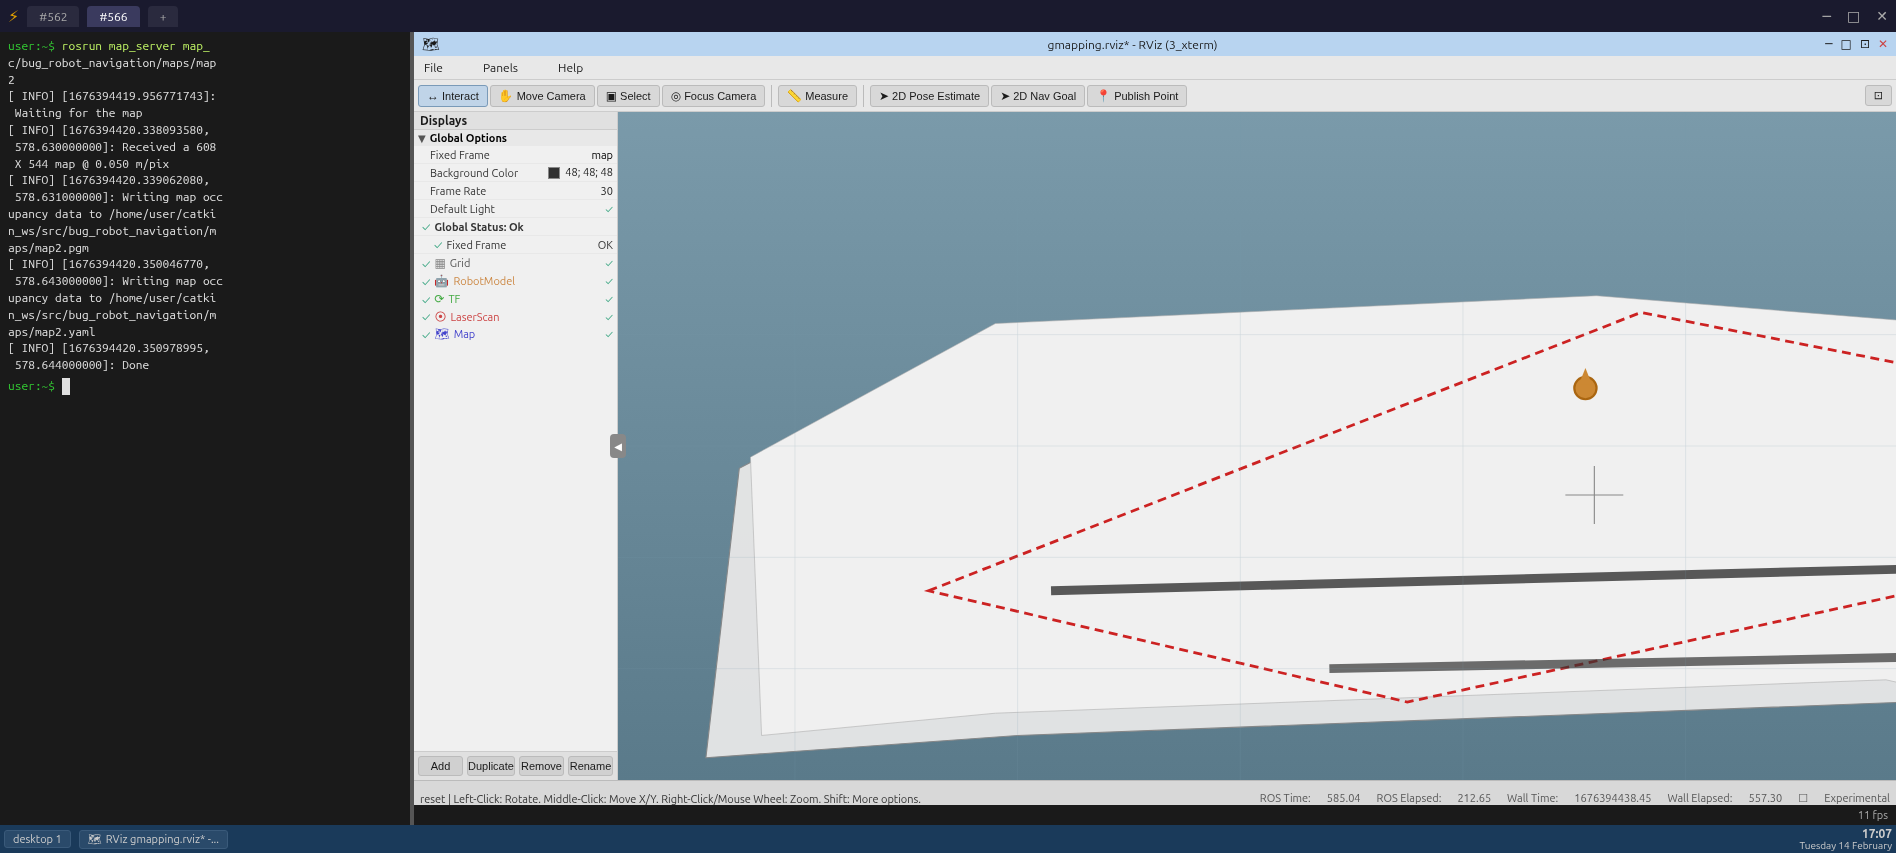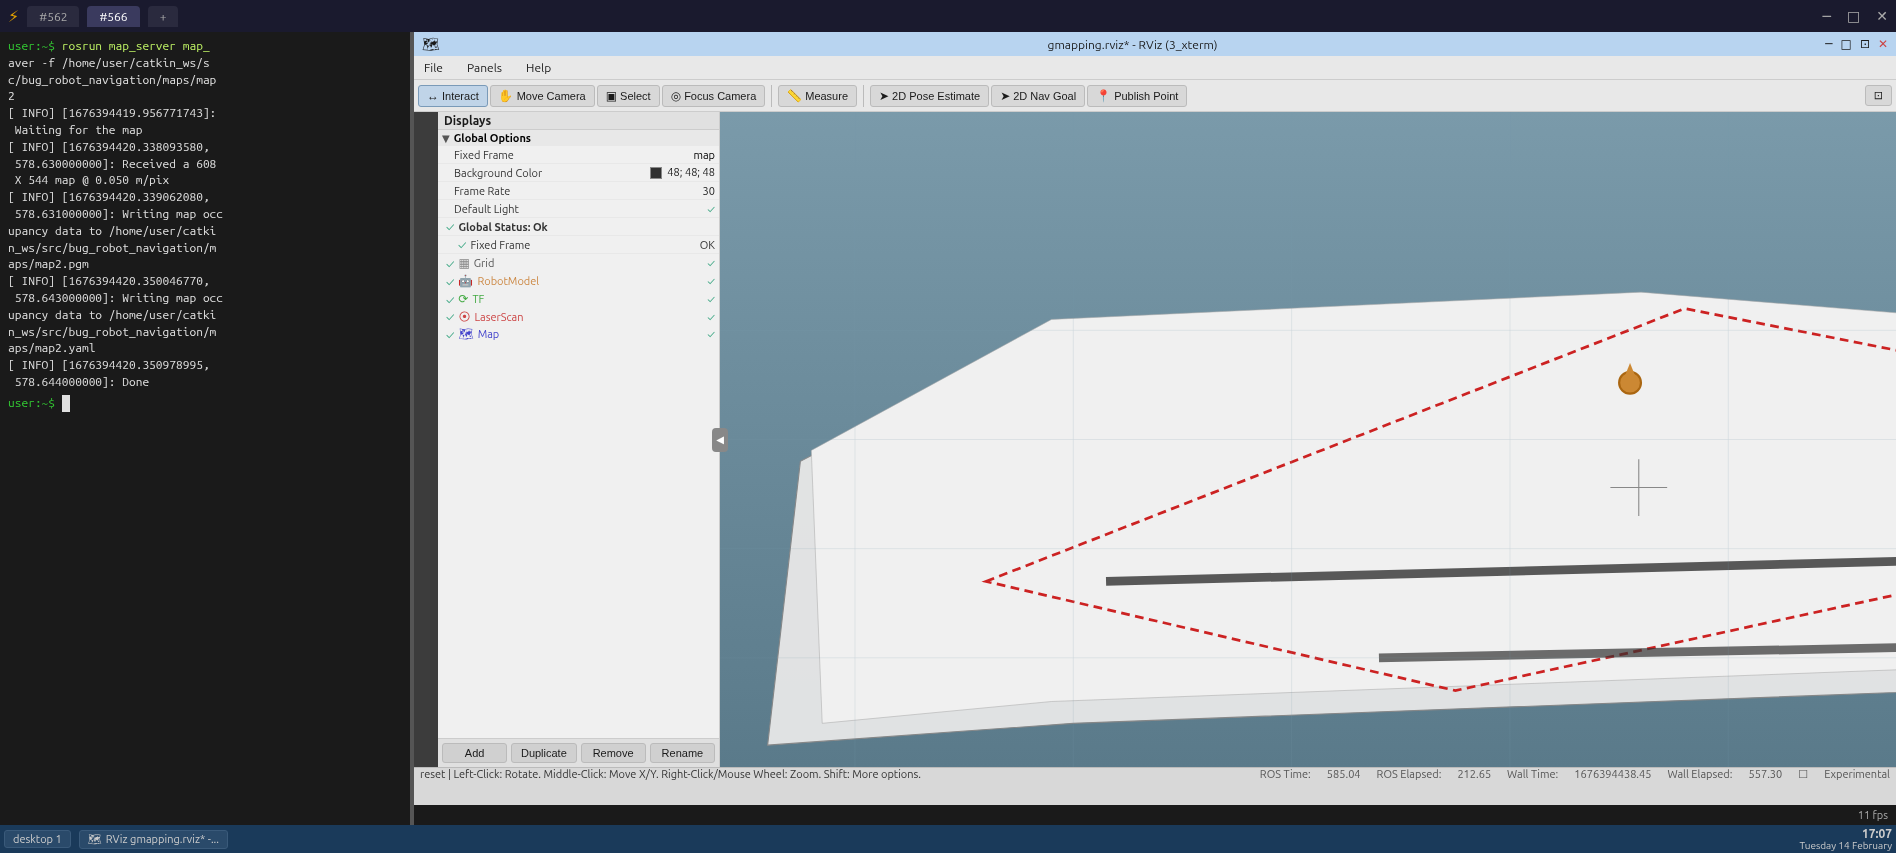--- a/index.html
+++ b/index.html
@@ -73,21 +73,21 @@
     .rviz-title-text { flex: 1; text-align: center; }
     .rviz-title-controls { display: flex; gap: 8px; }
 
     
     .menu-bar {
       height: 24px;
       background: #e8e8e8;
       display: flex;
       align-items: center;
       padding: 0 4px;
-      gap: 12px;
+      gap: 28px;
       font-size: 12px;
       color: #1a1a1a;
       border-bottom: 1px solid #ccc;
     }
     .menu-item { cursor: pointer; padding: 2px 6px; }
 
     
     .toolbar {
       height: 32px;
       background: #e8e8e8;
@@ -109,27 +109,26 @@
     }
     .toolbar-btn.active { background: #c0d4e8; border-color: #7a9ab8; }
     .toolbar-btn .btn-icon { font-size: 12px; }
     .toolbar-sep { width: 1px; height: 22px; background: #bbb; margin: 0 4px; }
 
     
     .content-area { display: flex; flex: 1; overflow: hidden; }
 
     
     .sidebar {
-      width: 282px;
+      width: 204px;
       background: #f0f0f0;
       border-right: 1px solid #ccc;
       display: flex;
       flex-direction: column;
       flex-shrink: 0;
-      margin-left: 24px;
     }
     .displays-header { padding: 2px 6px; font-size: 12px; color: #1a1a1a; font-weight: bold; background: #e0e0e0; border-bottom: 1px solid #ccc; }
     .section-header {
       display: flex; align-items: center; gap: 4px;
       padding: 2px 4px;
       background: #e8e8e8;
       cursor: pointer;
     }
     .section-header .expand-icon { font-size: 10px; color: #555; }
     .section-header .section-label { font-weight: bold; font-size: 11px; }
@@ -165,24 +164,24 @@
       flex: 1;
       background: #5a7a8a;
       position: relative;
       overflow: hidden;
     }
 
     
     .scene-svg { width: 100%; height: 100%; }
 
     .status-bar {
-      height: 38px;
+      height: 25px;
       background: #d8d8d8;
       display: flex;
-      align-items: flex-start;
+      align-items: flex-end;
       padding: 0 6px;
       font-size: 11px;
       color: #333;
       border-top: 1px solid #bbb;
     }
     .status-bar-left { flex: 1; }
     .status-bar-right { display: flex; gap: 16px; color: #555; }
 
     
     .sidebar-buttons {
@@ -293,21 +292,20 @@
       <span>✕</span>
     </div>
   </div>
 
   <div class="main-area" style="flex:1; overflow:hidden;">
 
     <div class="terminal-panel">
       <div class="terminal-scroll">
         <div class="terminal-body">
           <div style="color:#33cc33;">user:~$ <span style="color:#bef264;">rosrun map_server map_</span></div>
-          <div>aver -f /home/user/catkin_ws/s</div>
           <div>c/bug_robot_navigation/maps/map</div>
           <div>2</div>
           <div>[ INFO] [1676394419.956771743]:</div>
           <div>&nbsp;Waiting for the map</div>
           <div>[ INFO] [1676394420.338093580,</div>
           <div>&nbsp;578.630000000]: Received a 608</div>
           <div>&nbsp;X 544 map @ 0.050 m/pix</div>
           <div>[ INFO] [1676394420.339062080,</div>
           <div>&nbsp;578.631000000]: Writing map occ</div>
           <div>upancy data to /home/user/catki</div>

